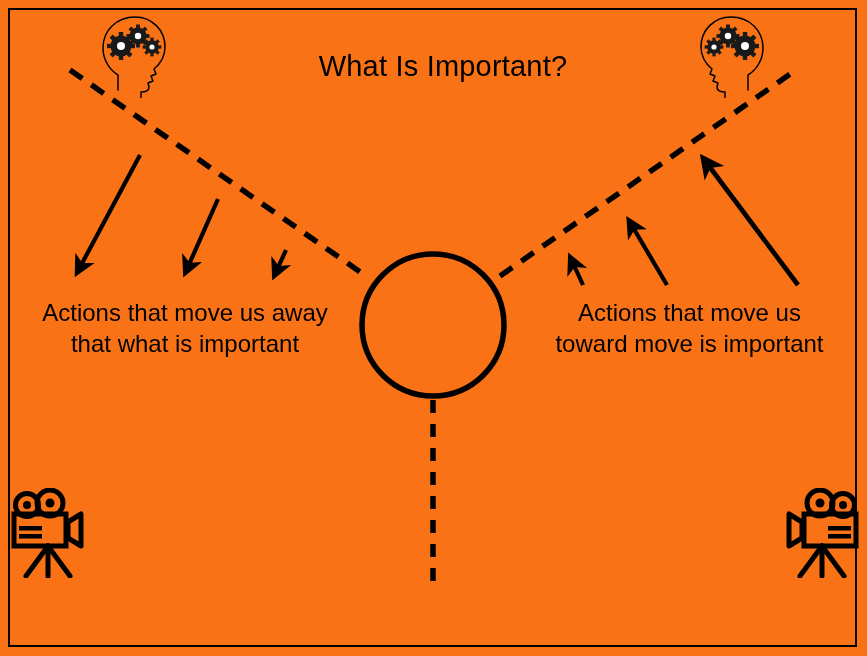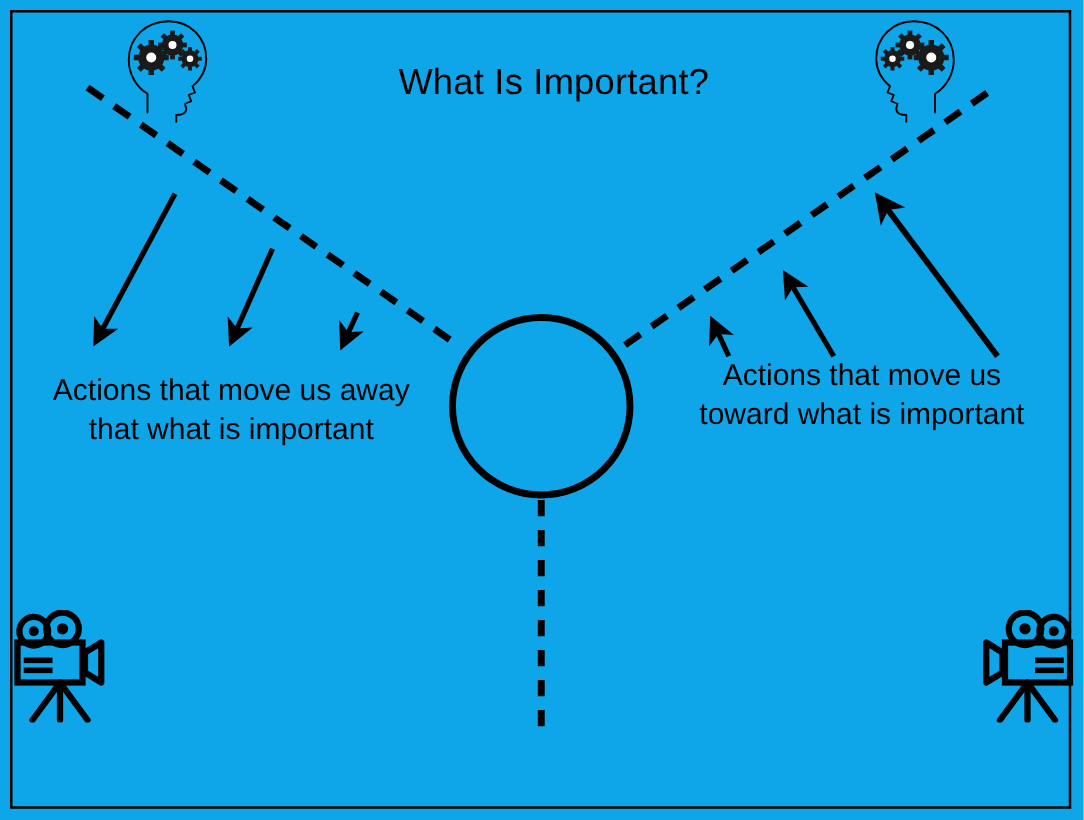--- a/index.html
+++ b/index.html
@@ -7,21 +7,21 @@
     padding: 0;
     background: #ffffff;
   }
   body {
     font-family: "Liberation Sans", sans-serif;
   }
   #canvas {
     position: relative;
     width: 867px;
     height: 656px;
-    background: #0ea5e9;
+    background: #f97316;
     overflow: hidden;
   }
   #frame {
     position: absolute;
     left: 8px;
     top: 8px;
     width: 849px;
     height: 639px;
     border: 2px solid #000000;
     box-sizing: border-box;
@@ -53,21 +53,21 @@
     color: #000000;
     font-family: "Liberation Sans", sans-serif;
   }
   #label-away {
     left: 20px;
     top: 297px;
     width: 330px;
   }
   #label-toward {
     left: 527px;
-    top: 285px;
+    top: 297px;
     width: 325px;
   }
   .icon-box {
     position: absolute;
   }
   #head-left  { left: 96px;  top: 12px;  width: 76px;  height: 86px; }
   #head-right { left: 694px; top: 12px;  width: 76px;  height: 86px; }
   #camera-left  { left: 8px;   top: 488px; width: 80px; height: 90px; }
   #camera-right { left: 782px; top: 488px; width: 80px; height: 90px; }
 </style>
@@ -108,21 +108,21 @@
 
   <div class="diagram-title">What Is Important?</div>
 
   <div class="side-label" id="label-away">
     <div>Actions that move us away</div>
     <div>that what is important</div>
   </div>
 
   <div class="side-label" id="label-toward">
     <div>Actions that move us</div>
-    <div>toward what is important</div>
+    <div>toward move is important</div>
   </div>
 
   <div class="icon-box" id="head-left">
     <svg viewBox="0 0 76 86" width="76" height="86" xmlns="http://www.w3.org/2000/svg">
       <g fill="none" stroke="#000000" stroke-width="1.5" stroke-linecap="round" stroke-linejoin="round">
         <path d="M 22 78 L 22 63 C 12 57 7 46 7 36 C 7 18 21 5 39 5 C 56 5 69 18 69 35 C 69 45 64 52 58 57
                  L 60 62 L 55 64 L 57 69 L 52 71 L 53 75 C 53 79 49 80 45 80 L 45 86"></path>
       </g>
       <g fill="#1a1a1a">
         <g transform="translate(25,34)">

